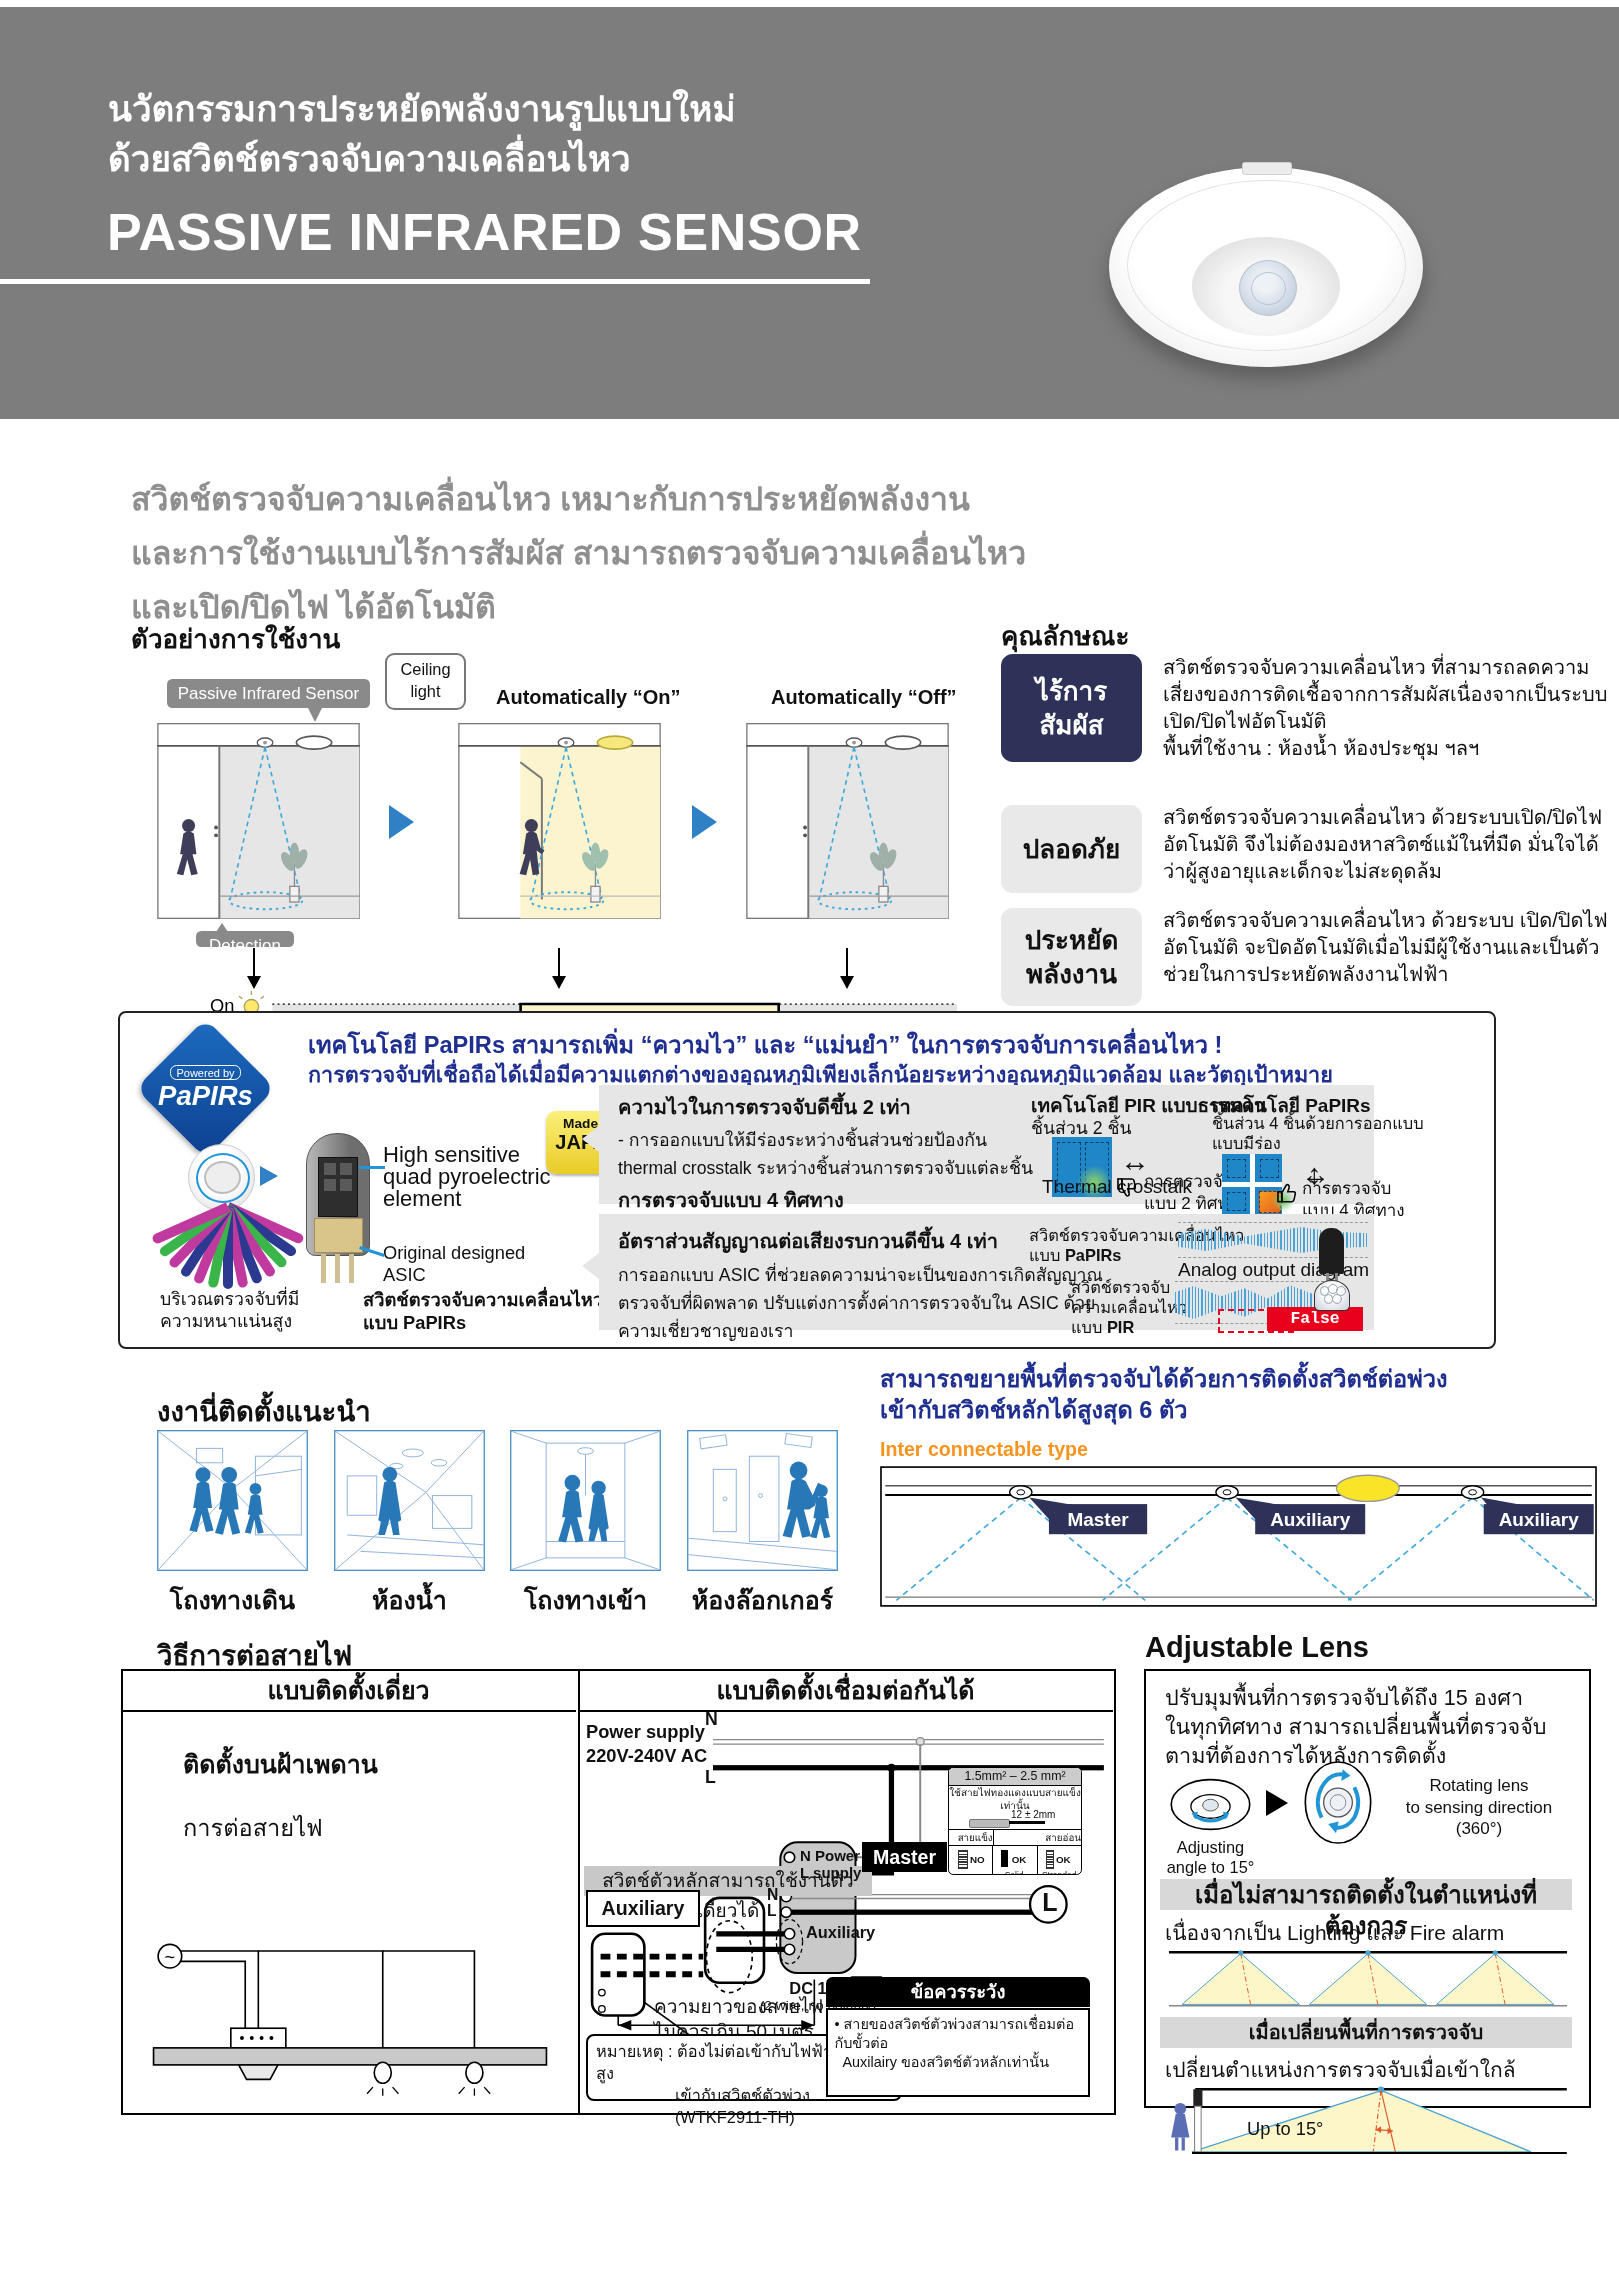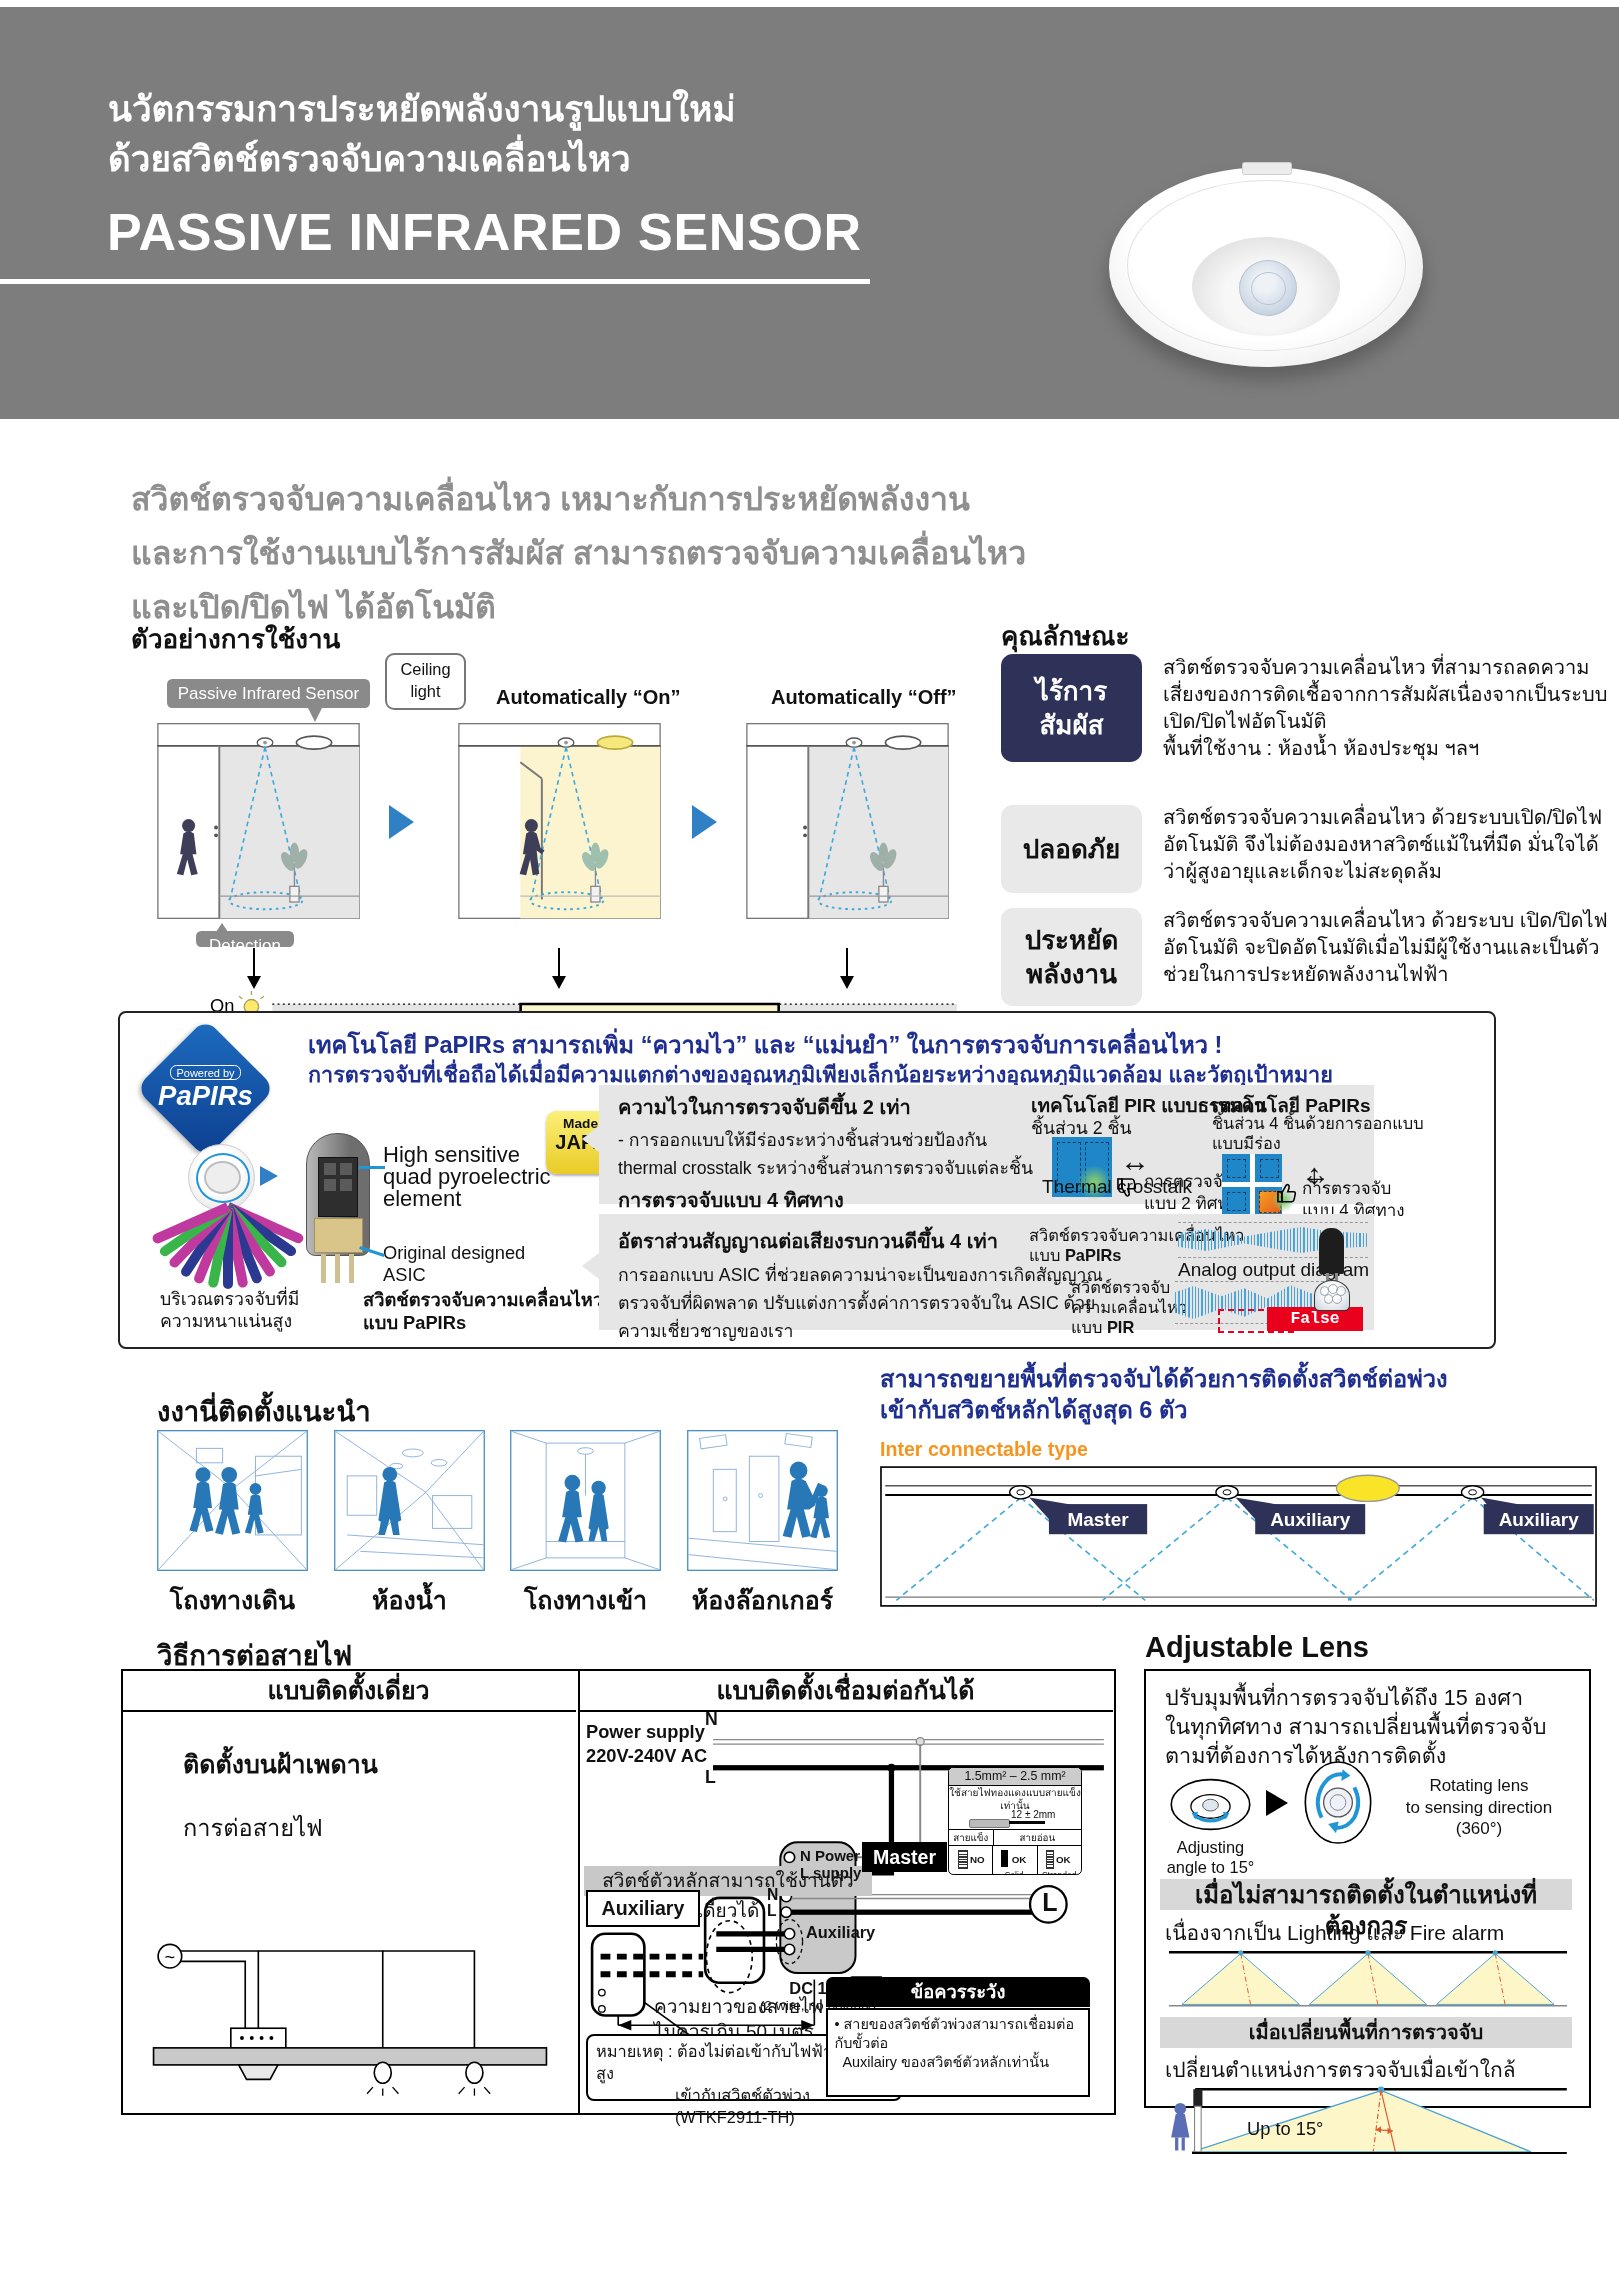--- a/index.html
+++ b/index.html
@@ -652,21 +652,21 @@
   </div>
 
   <div class="abs" style="left:948px;top:1767px;width:132px;height:106px;border:1.3px solid #000;border-radius:5.2px;background:#fff;overflow:hidden;">
     <div style="background:#ccc;text-align:center;font-size:12.4px;line-height:17px;border-bottom:0.7px solid #000;">1.5mm² – 2.5 mm²</div>
     <div style="text-align:center;font-size:10px;line-height:13px;">ใช้สายไฟทองแดงแบบสายแข็งเท่านั้น</div>
     <div style="position:relative;height:17px;">
       <div style="position:absolute;left:19.6px;top:6.5px;width:39px;height:7.9px;background:#bbb;border:0.7px solid #777;border-radius:2px;"></div>
       <div style="position:absolute;left:60px;top:9.2px;width:36px;height:2.6px;background:#000;"></div>
       <div style="position:absolute;left:62px;top:-2.6px;font-size:10px;">12 ± 2mm</div>
     </div>
-    <div style="display:flex;border-top:0.7px solid #000;font-size:9.8px;text-align:center;">
+    <div style="display:flex;border-top:0.7px solid #000;font-size:9.8px;text-align:right;">
       <div style="flex:1;border-right:0.7px solid #000;">สายแข็ง</div>
       <div style="flex:2;">สายอ่อน</div>
     </div>
     <div style="display:flex;border-top:0.7px solid #000;height:34px;text-align:center;">
       <div style="flex:1;border-right:0.7px solid #000;position:relative;">
         <div style="position:absolute;left:9.2px;top:3.9px;width:7.9px;height:17px;background:repeating-linear-gradient(0deg,#333 0 1.3px,#fff 1.3px 2.6px);border:0.7px solid #333;"></div>
         <b style="position:absolute;left:21px;top:7.9px;font-size:9.8px;">NO</b>
       </div>
       <div style="flex:1;border-right:0.7px solid #000;position:relative;">
         <div style="position:absolute;left:7.9px;top:3.9px;width:6.5px;height:17px;background:#000;"></div>

